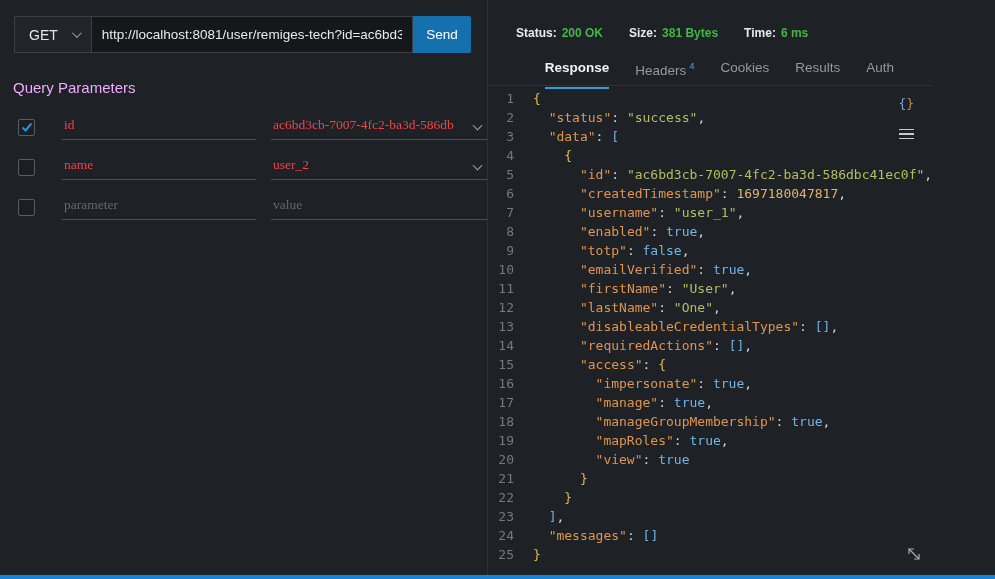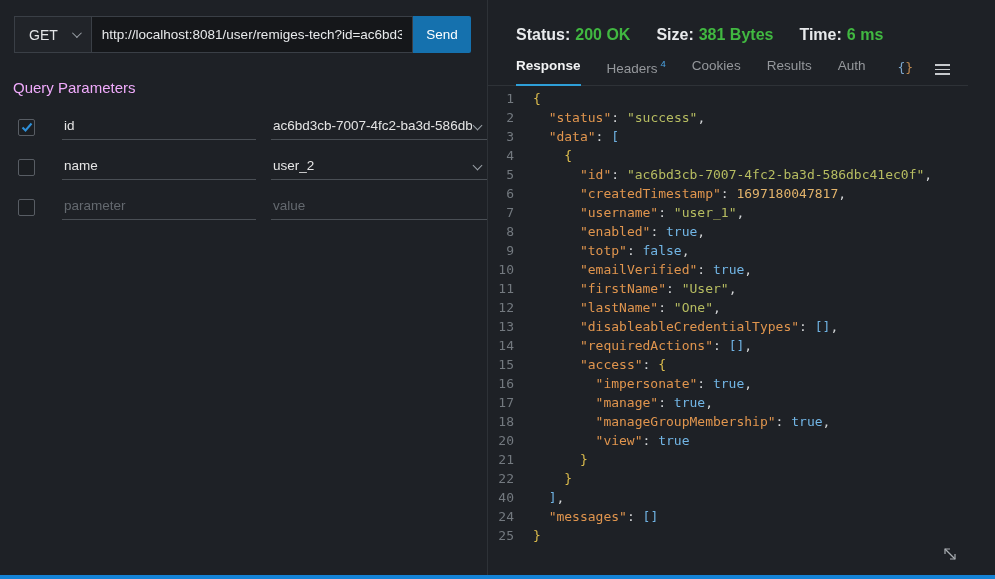--- a/index.html
+++ b/index.html
@@ -46,34 +46,34 @@
   .qp-heading { font-size:15px; color:#f0abfc; margin:26px 0 4px 13px; }
   .prow { display:flex; align-items:center; margin:14px 0 0 18px; height:26px; }
   .cb {
     width:17px; height:17px; border:1px solid #585d64; border-radius:2px; background:#1b1e22;
     display:inline-flex; align-items:center; justify-content:center; cursor:pointer; flex:none;
   }
   .cb svg { display:none; }
   .cb.checked svg { display:block; }
   .pfield {
     background:transparent; border:none; border-bottom:1px solid #4a4f55; outline:none;
-    color:#e5e5e5; font-size:13.5px; padding:3px 2px 6px 2px; font-family:Liberation Sans, sans-serif;
+    color:#ef4444; font-size:13.5px; padding:3px 2px 6px 2px; font-family:Liberation Serif, serif;
   }
   .pfield::placeholder { color:#64696f; }
   .fname { width:194px; margin-left:27px; }
   .vwrap { display:flex; align-items:center; border-bottom:1px solid #4a4f55; margin-left:15px; width:216px; }
   .vwrap .pfield { border-bottom:none; flex:1; width:100%; }
   .vwrap .chev { margin:0 6px 2px 0; transform:rotate(45deg); }
 
   
   .right { flex:1; display:flex; flex-direction:column; }
-  .meta-row { display:flex; gap:26px; padding:26px 0 0 28px; font-size:16px; height:52px; }
+  .meta-row { display:flex; gap:26px; padding:26px 0 0 28px; font-size:12px; height:52px; }
   .meta-label { color:#e8eaec; font-weight:bold; }
   .meta-value { color:#41b841; font-weight:bold; margin-left:5px; }
-  .right .tabs { padding:0 12px 0 28px; height:34px; }
+  .right .tabs { padding:0 12px 0 28px; height:34px;flex-direction:column; }
   .right .tab { margin-right:26px; }
   .tabs .spacer { flex:1; }
   .icon-btn { display:flex; align-items:center; padding:8px 6px 10px 6px; cursor:pointer; }
   .braces-icon { font-family:"DejaVu Sans Mono", monospace; font-size:13px; }
   .braces-icon .bo { color:#7ca6cc; } .braces-icon .bc { color:#c08a50; }
   .menu-icon { display:inline-flex; flex-direction:column; gap:3px; margin-left:10px; }
   .menu-icon i { width:15px; height:1.6px; background:#c7cacd; display:block; }
 
   
   .code-area {
@@ -256,33 +256,37 @@
         </div>
         <div class="cl">
           <span class="ln">17</span>
           <span class="cd"><span class="g"></span><span class="g b"></span><span class="g b"></span><span class="g b"></span><span class="tok-key">"manage"</span><span class="tok-punct">: </span><span class="tok-bool">true</span><span class="tok-punct">,</span></span>
         </div>
         <div class="cl">
           <span class="ln">18</span>
           <span class="cd"><span class="g"></span><span class="g b"></span><span class="g b"></span><span class="g b"></span><span class="tok-key">"manageGroupMembership"</span><span class="tok-punct">: </span><span class="tok-bool">true</span><span class="tok-punct">,</span></span>
         </div>
         <div class="cl">
+          <span class="ln">19</span>
+          <span class="cd"><span class="g"></span><span class="g b"></span><span class="g b"></span><span class="g b"></span><span class="tok-key">"mapRoles"</span><span class="tok-punct">: </span><span class="tok-bool">true</span><span class="tok-punct">,</span></span>
+        </div>
+        <div class="cl">
           <span class="ln">20</span>
           <span class="cd"><span class="g"></span><span class="g b"></span><span class="g b"></span><span class="g b"></span><span class="tok-key">"view"</span><span class="tok-punct">: </span><span class="tok-bool">true</span></span>
         </div>
         <div class="cl">
           <span class="ln">21</span>
           <span class="cd"><span class="g"></span><span class="g b"></span><span class="g b"></span><span class="tok-brace">}</span></span>
         </div>
         <div class="cl">
           <span class="ln">22</span>
           <span class="cd"><span class="g"></span><span class="g b"></span><span class="tok-brace">}</span></span>
         </div>
         <div class="cl">
-          <span class="ln">40</span>
+          <span class="ln">23</span>
           <span class="cd"><span class="g"></span><span class="tok-bracket">]</span><span class="tok-punct">,</span></span>
         </div>
         <div class="cl">
           <span class="ln">24</span>
           <span class="cd"><span class="g"></span><span class="tok-key">"messages"</span><span class="tok-punct">: </span><span class="tok-bracket">[]</span></span>
         </div>
         <div class="cl">
           <span class="ln">25</span>
           <span class="cd"><span class="tok-brace">}</span></span>
         </div>

